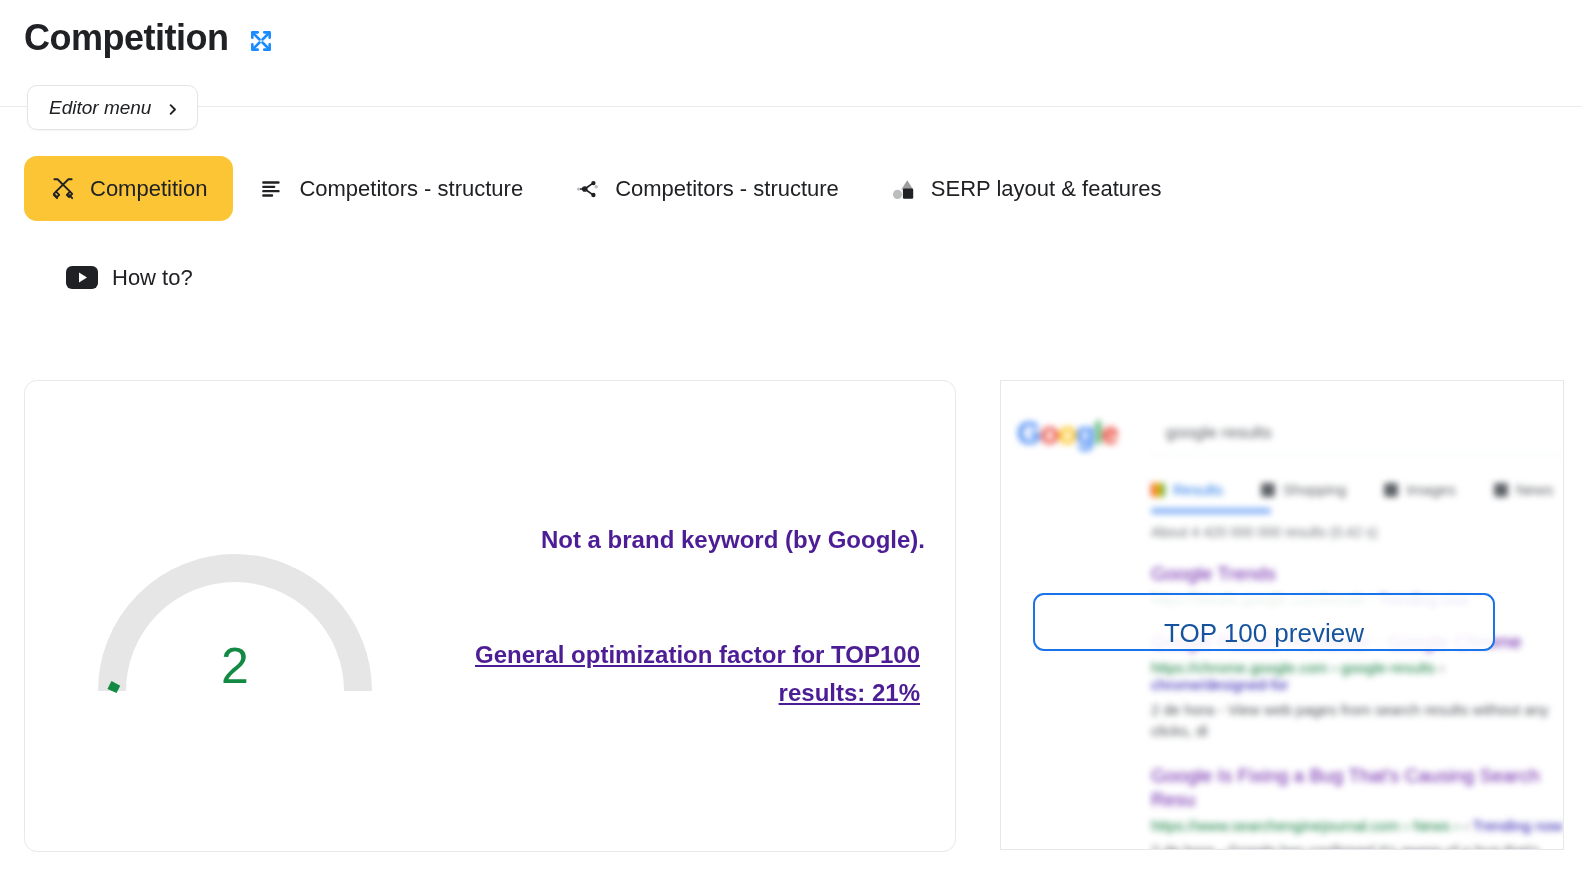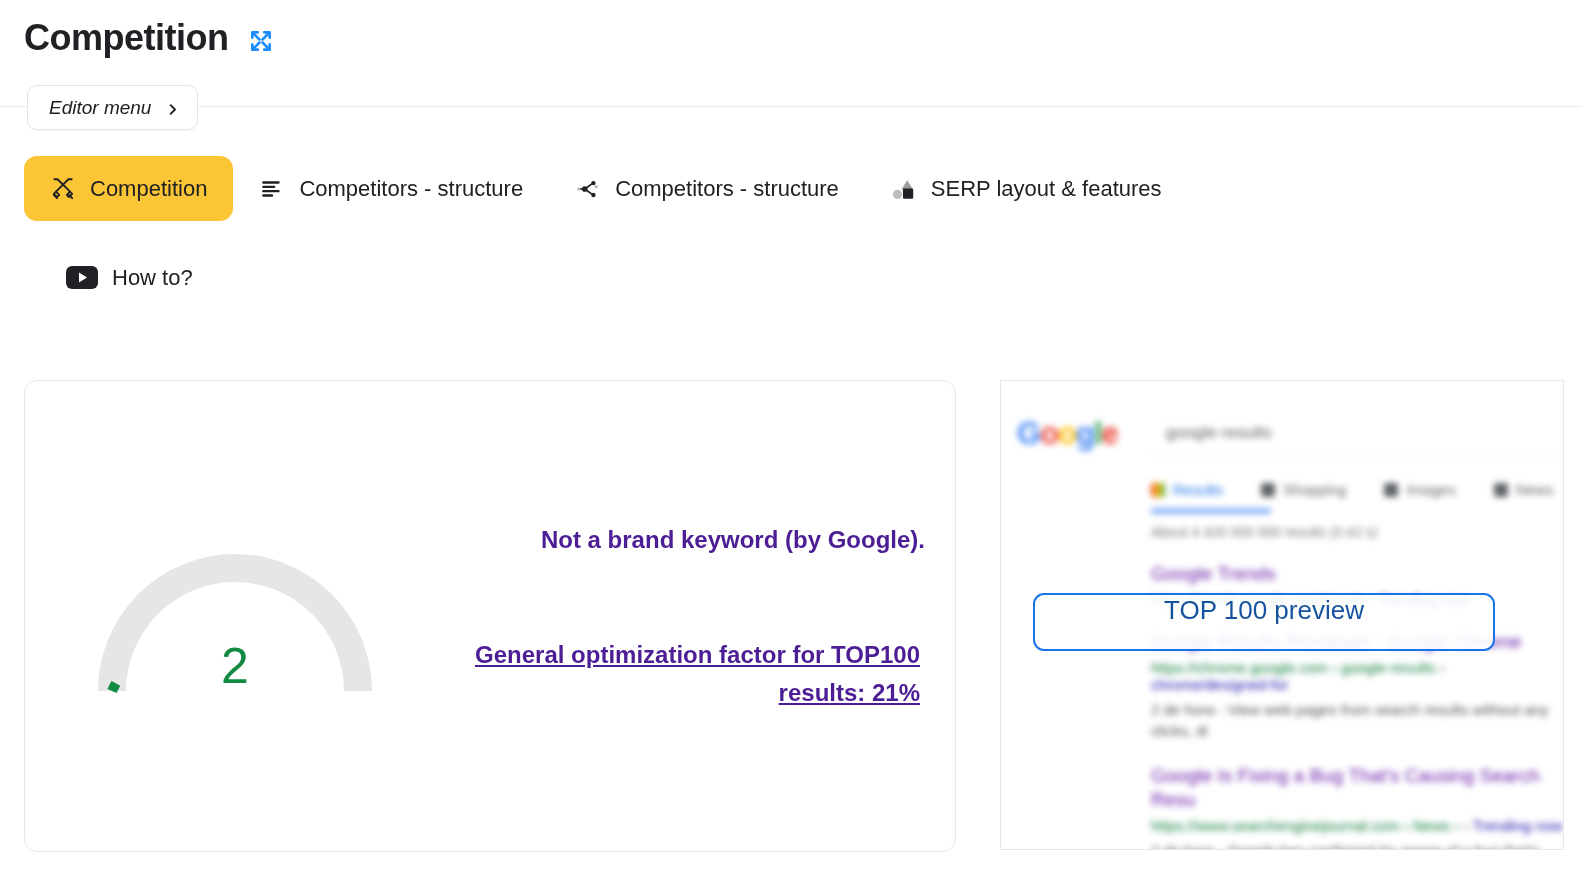--- a/index.html
+++ b/index.html
@@ -125,21 +125,21 @@
   .serp-result { padding: 22px 0 0 150px; }
   .r-title { font-size: 19px; color: #681da8; line-height: 1.25; }
   .r-url { font-size: 15px; color: #0e7c3a; margin-top: 5px; }
   .r-url .sep { color: #5f6368; }
   .r-url .tail { color: #1a0dab; }
   .r-snippet { font-size: 15px; color: #4d5156; margin-top: 6px; line-height: 1.45; max-width: 520px; }
 
   .top100-btn {
     position: absolute; left: 32px; top: 212px;
     width: 462px; height: 58px;
-    display: flex; align-items: flex-start; justify-content: center;
+    display: flex; align-items: flex-end; justify-content: center;
     background: rgba(255,255,255,0.88);
     border: 2px solid #1a73e8; border-radius: 11px;
     font-size: 26px; color: #15539e; cursor: pointer;
   }
 </style>
 </head>
 <body>
 
 <div class="page">
 

